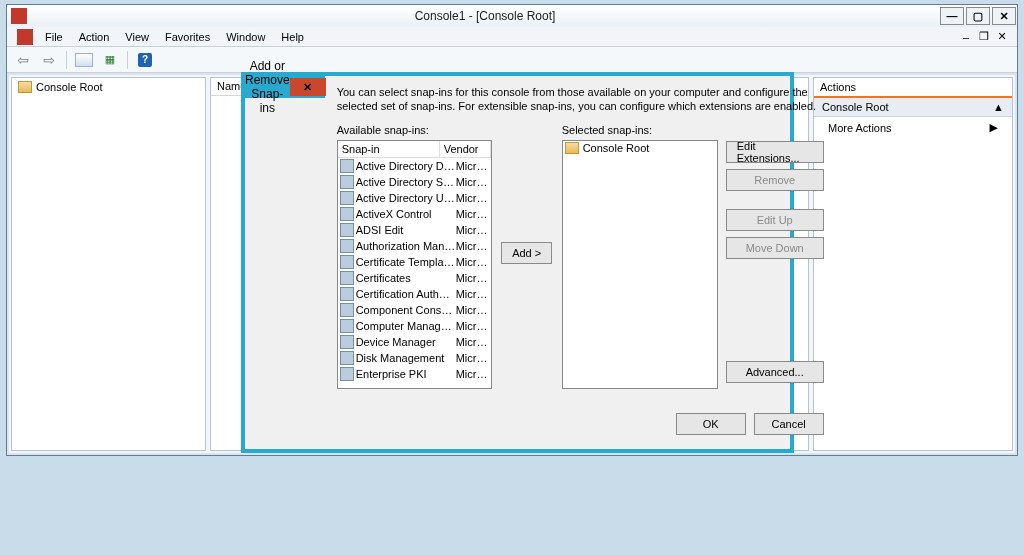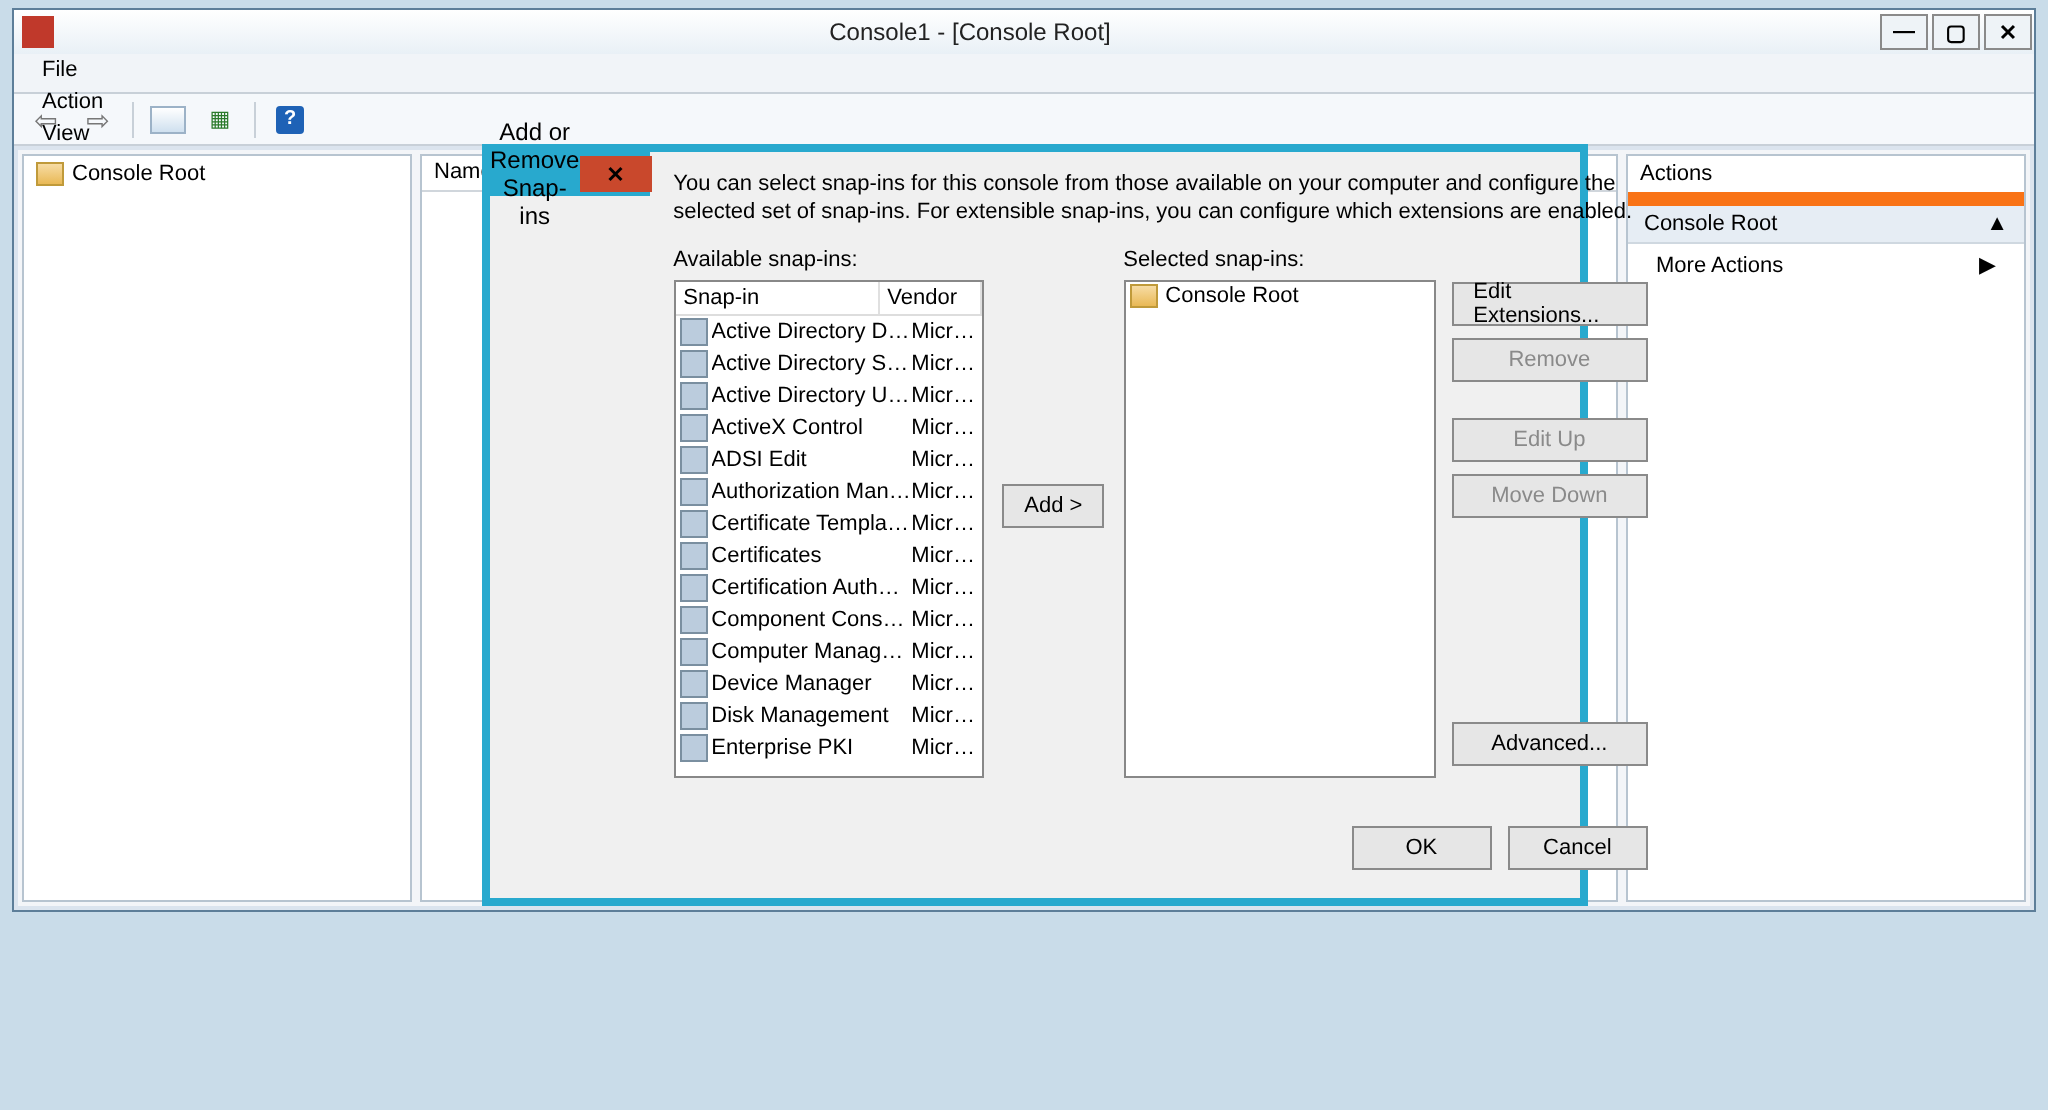--- a/index.html
+++ b/index.html
@@ -17,21 +17,21 @@
   .win-btns { display: flex; }
   .win-btn { width: 24px; height: 18px; margin: 2px 1px;
     border: 1px solid #8a8a8a; display: flex; align-items: center;
     justify-content: center; font-family: Arial; font-weight: bold;
     background: #eef3f7; font-size: 11px; }
   .win-btn.close { }
   .title-icon { width: 16px; height: 16px; margin: 0 4px;
     background: #c0392b; }
 
   .menubar { height: 20px; background: #f1f4f8; border-bottom: 1px solid #c8d0d8;
-    display: flex; padding: 0 6px; flex-direction: column; }
+    display: flex; align-items: center; padding: 0 6px; }
   .menubar .menu { padding: 2px 8px; }
   .child-btns { margin-left: auto; display: flex; }
   .child-btns .win-btn { border: none; background: transparent; width: 16px;
     font-weight: normal; }
 
   .toolbar { height: 26px; background: #f5f8fb; border-bottom: 1px solid #c8d0d8;
     display: flex; align-items: center; padding: 0 4px; gap: 2px; }
   .tool-btn { width: 24px; height: 22px; border: 1px solid transparent;
     display: flex; align-items: center; justify-content: center; }
   .tool-sep { width: 1px; height: 18px; background: #c8d0d8; margin: 0 3px; }
@@ -51,21 +51,21 @@
   .tree-row { padding: 3px 6px; display: flex; align-items: center; gap: 4px; }
   .folder-icon { width: 14px; height: 12px;
     background: linear-gradient(#f7dca4,#e9b956); border: 1px solid #c09a3a; }
 
   .main-panel { flex: 1; display: flex; flex-direction: column; }
   .col-header { height: 18px; border-bottom: 1px solid #d0d6dc;
     padding: 2px 6px; background: #fff; }
 
   .actions-panel { width: 200px; }
   .actions-header { padding: 3px 6px; background: #fff;
-    border-bottom: 7px solid #f97316; font-weight: normal; }
+    border-bottom: 2px solid #f97316; font-weight: normal; }
   .actions-section { padding: 3px 8px; background: #e6edf4;
     border-bottom: 1px solid #cfd8e0; display: flex;
     justify-content: space-between; align-items: center; }
   .actions-item { padding: 4px 14px; display: flex; align-items: flex-end;
     justify-content: space-between; }
 
   
   .dialog { position: absolute; left: 241px; top: 72px; width: 553px;
     height: 381px; border: 4px solid #28a9ce; background: #f0f0f0;
     display: flex; flex-direction: row; }

